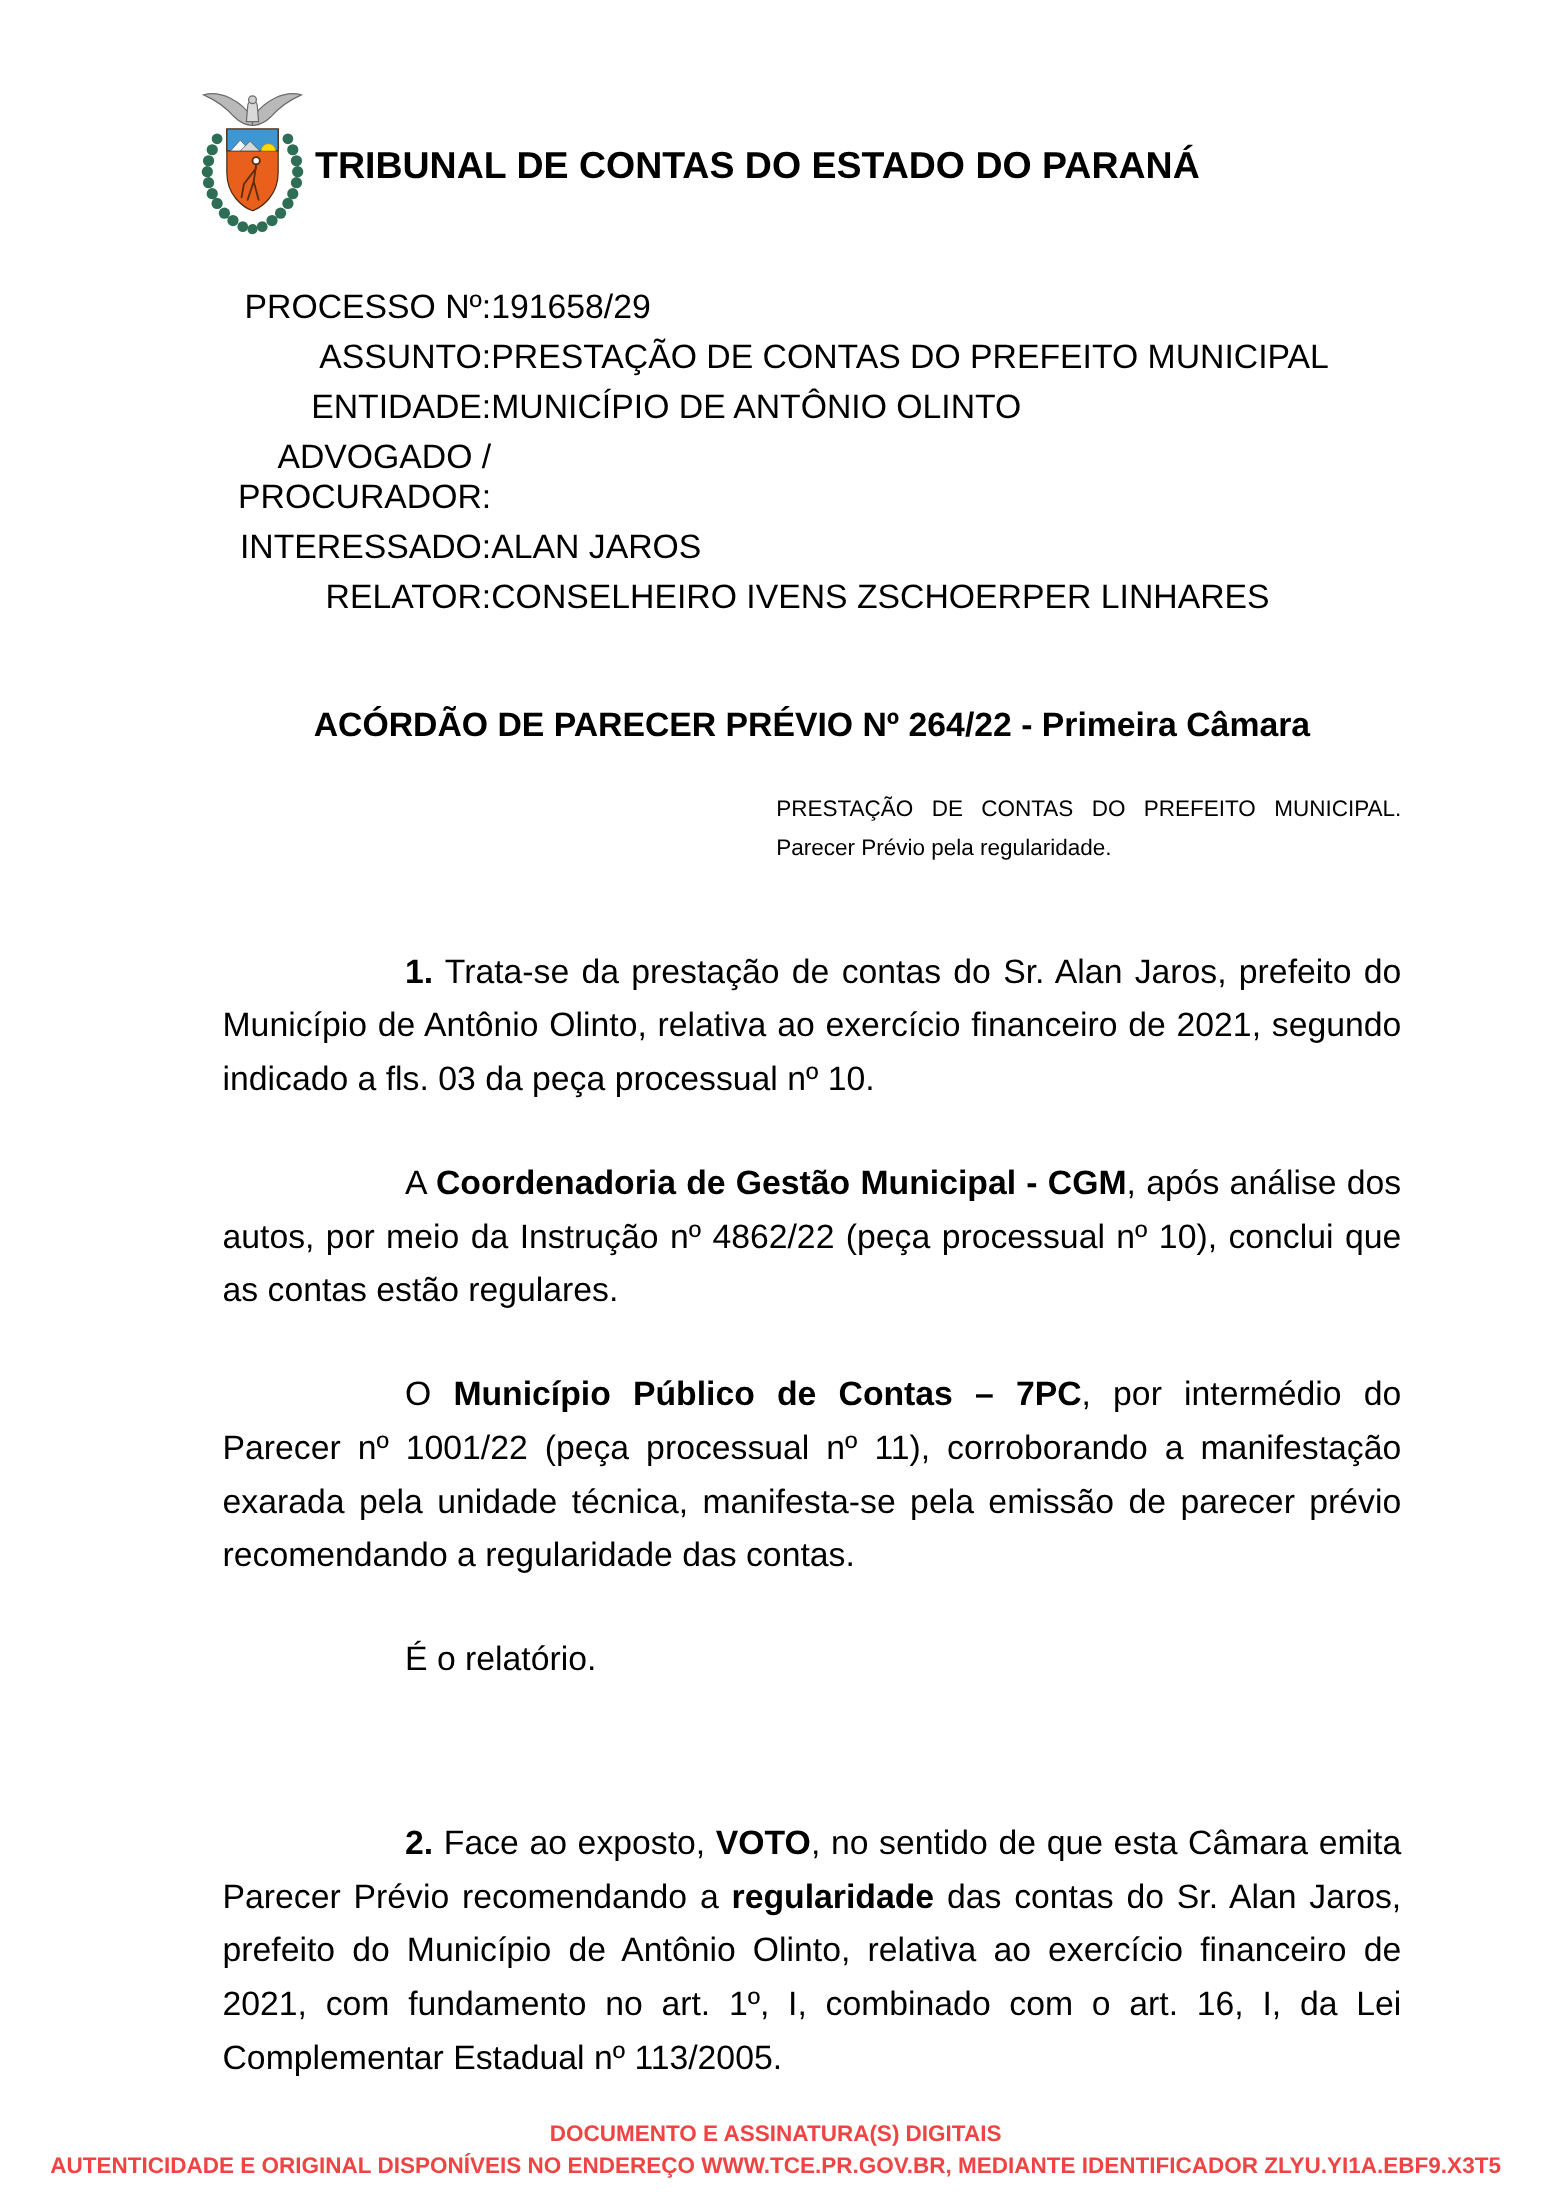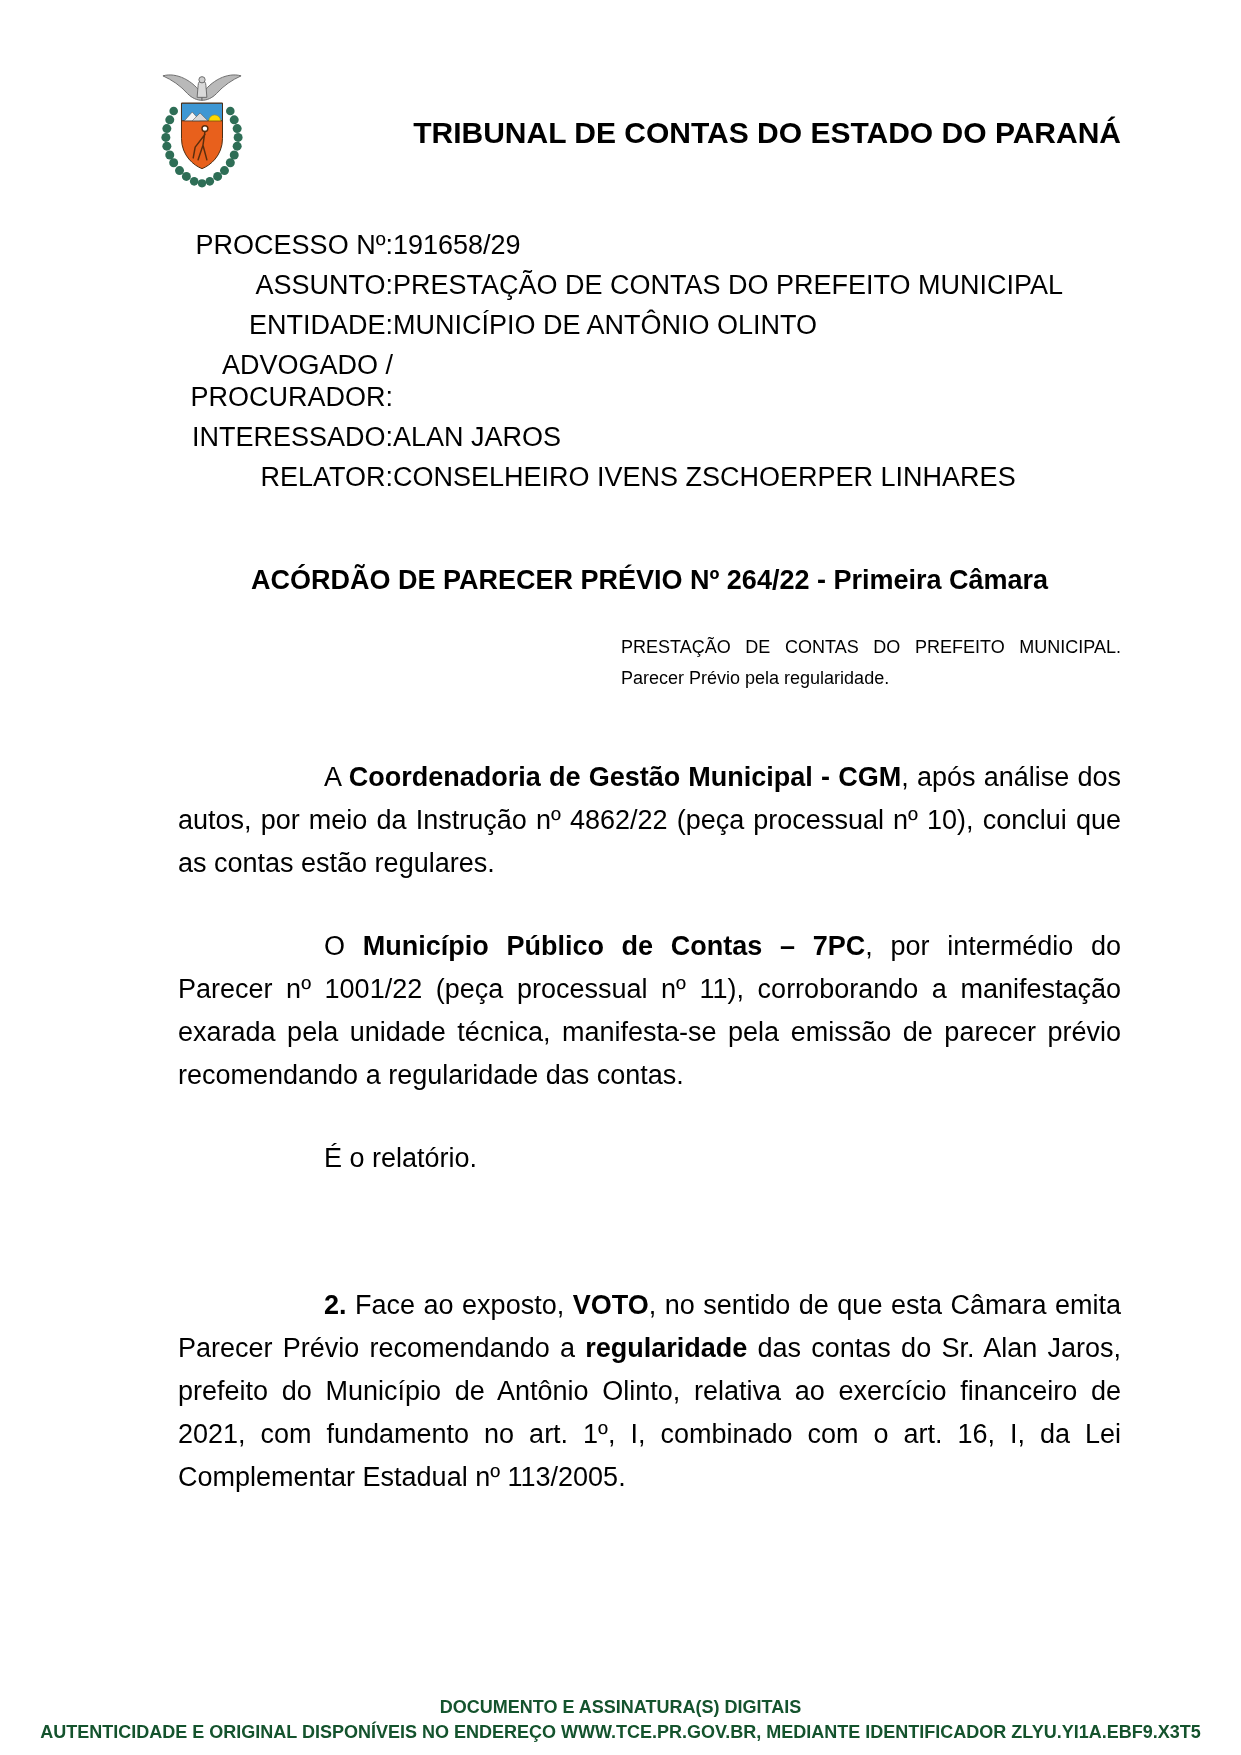--- a/index.html
+++ b/index.html
@@ -8,21 +8,21 @@
     position:relative;
     width:1241px; height:1755px;
     background:#ffffff;
     font-family:"Liberation Sans", sans-serif;
     color:#000;
     overflow:hidden;
   }
   
   .doc-header { display:flex; align-items:center; padding:70px 120px 0 152px; }
   .logo { width:100px; height:125px; flex:0 0 auto; }
-  .title { flex:1; text-align:right; font-size:30px; font-weight:bold; margin:0; }
+  .title { flex:1; text-align:left; font-size:30px; font-weight:bold; margin:0; }
   
   .fields { margin:34px 120px 0 178px; }
   .frow { display:flex; font-size:27px; line-height:32px; margin-bottom:8px; }
   .flabel { flex:0 0 215px;text-align:right; }
   .fvalue { flex:1; }
   
   .acordao { margin:72px 120px 0 178px; text-align:center; font-size:27px; font-weight:bold; }
   .ementa { margin:36px 120px 0 621px; text-align:justify; font-size:18px; line-height:31px; }
   
   .bodytext { margin:62px 120px 0 178px; }
@@ -113,28 +113,29 @@
       <span class="flabel">RELATOR:</span>
       <span class="fvalue">CONSELHEIRO IVENS ZSCHOERPER LINHARES</span>
     </div>
   </section>
 
   <h2 class="acordao">ACÓRDÃO DE PARECER PRÉVIO Nº 264/22 - Primeira Câmara</h2>
 
   <p class="ementa">PRESTAÇÃO DE CONTAS DO PREFEITO MUNICIPAL. Parecer Prévio pela regularidade.</p>
 
   <section class="bodytext">
+    <p class="para"><span class="b">1.</span><span> Trata-se da prestação de contas do Sr. Alan Jaros, prefeito do Município de Antônio Olinto, relativa ao exercício financeiro de 2021, segundo indicado a fls. 03 da peça processual nº 10.</span></p>
 
     <p class="para"><span>A </span><span class="b">Coordenadoria de Gestão Municipal - CGM</span><span>, após análise dos autos, por meio da Instrução nº 4862/22 (peça processual nº 10), conclui que as contas estão regulares.</span></p>
 
     <p class="para"><span>O </span><span class="b">Município Público de Contas – 7PC</span><span>, por intermédio do Parecer nº 1001/22 (peça processual nº 11), corroborando a manifestação exarada pela unidade técnica, manifesta-se pela emissão de parecer prévio recomendando a regularidade das contas.</span></p>
 
     <p class="para">É o relatório.</p>
 
     <p class="para voto-gap"><span class="b">2.</span><span> Face ao exposto, </span><span class="b">VOTO</span><span>, no sentido de que esta Câmara emita Parecer Prévio recomendando a </span><span class="b">regularidade</span><span> das contas do Sr. Alan Jaros, prefeito do Município de Antônio Olinto, relativa ao exercício financeiro de 2021, com fundamento no art. 1º, I, combinado com o art. 16, I, da Lei Complementar Estadual nº 113/2005.</span></p>
   </section>
 
-  <footer class="doc-footer" style="color: #14532d;">
+  <footer class="doc-footer" style="color: #ef4444;">
     <div>DOCUMENTO E ASSINATURA(S) DIGITAIS</div>
     <div>AUTENTICIDADE E ORIGINAL DISPONÍVEIS NO ENDEREÇO WWW.TCE.PR.GOV.BR, MEDIANTE IDENTIFICADOR ZLYU.YI1A.EBF9.X3T5</div>
   </footer>
 
 </div>
 
 </body></html>

